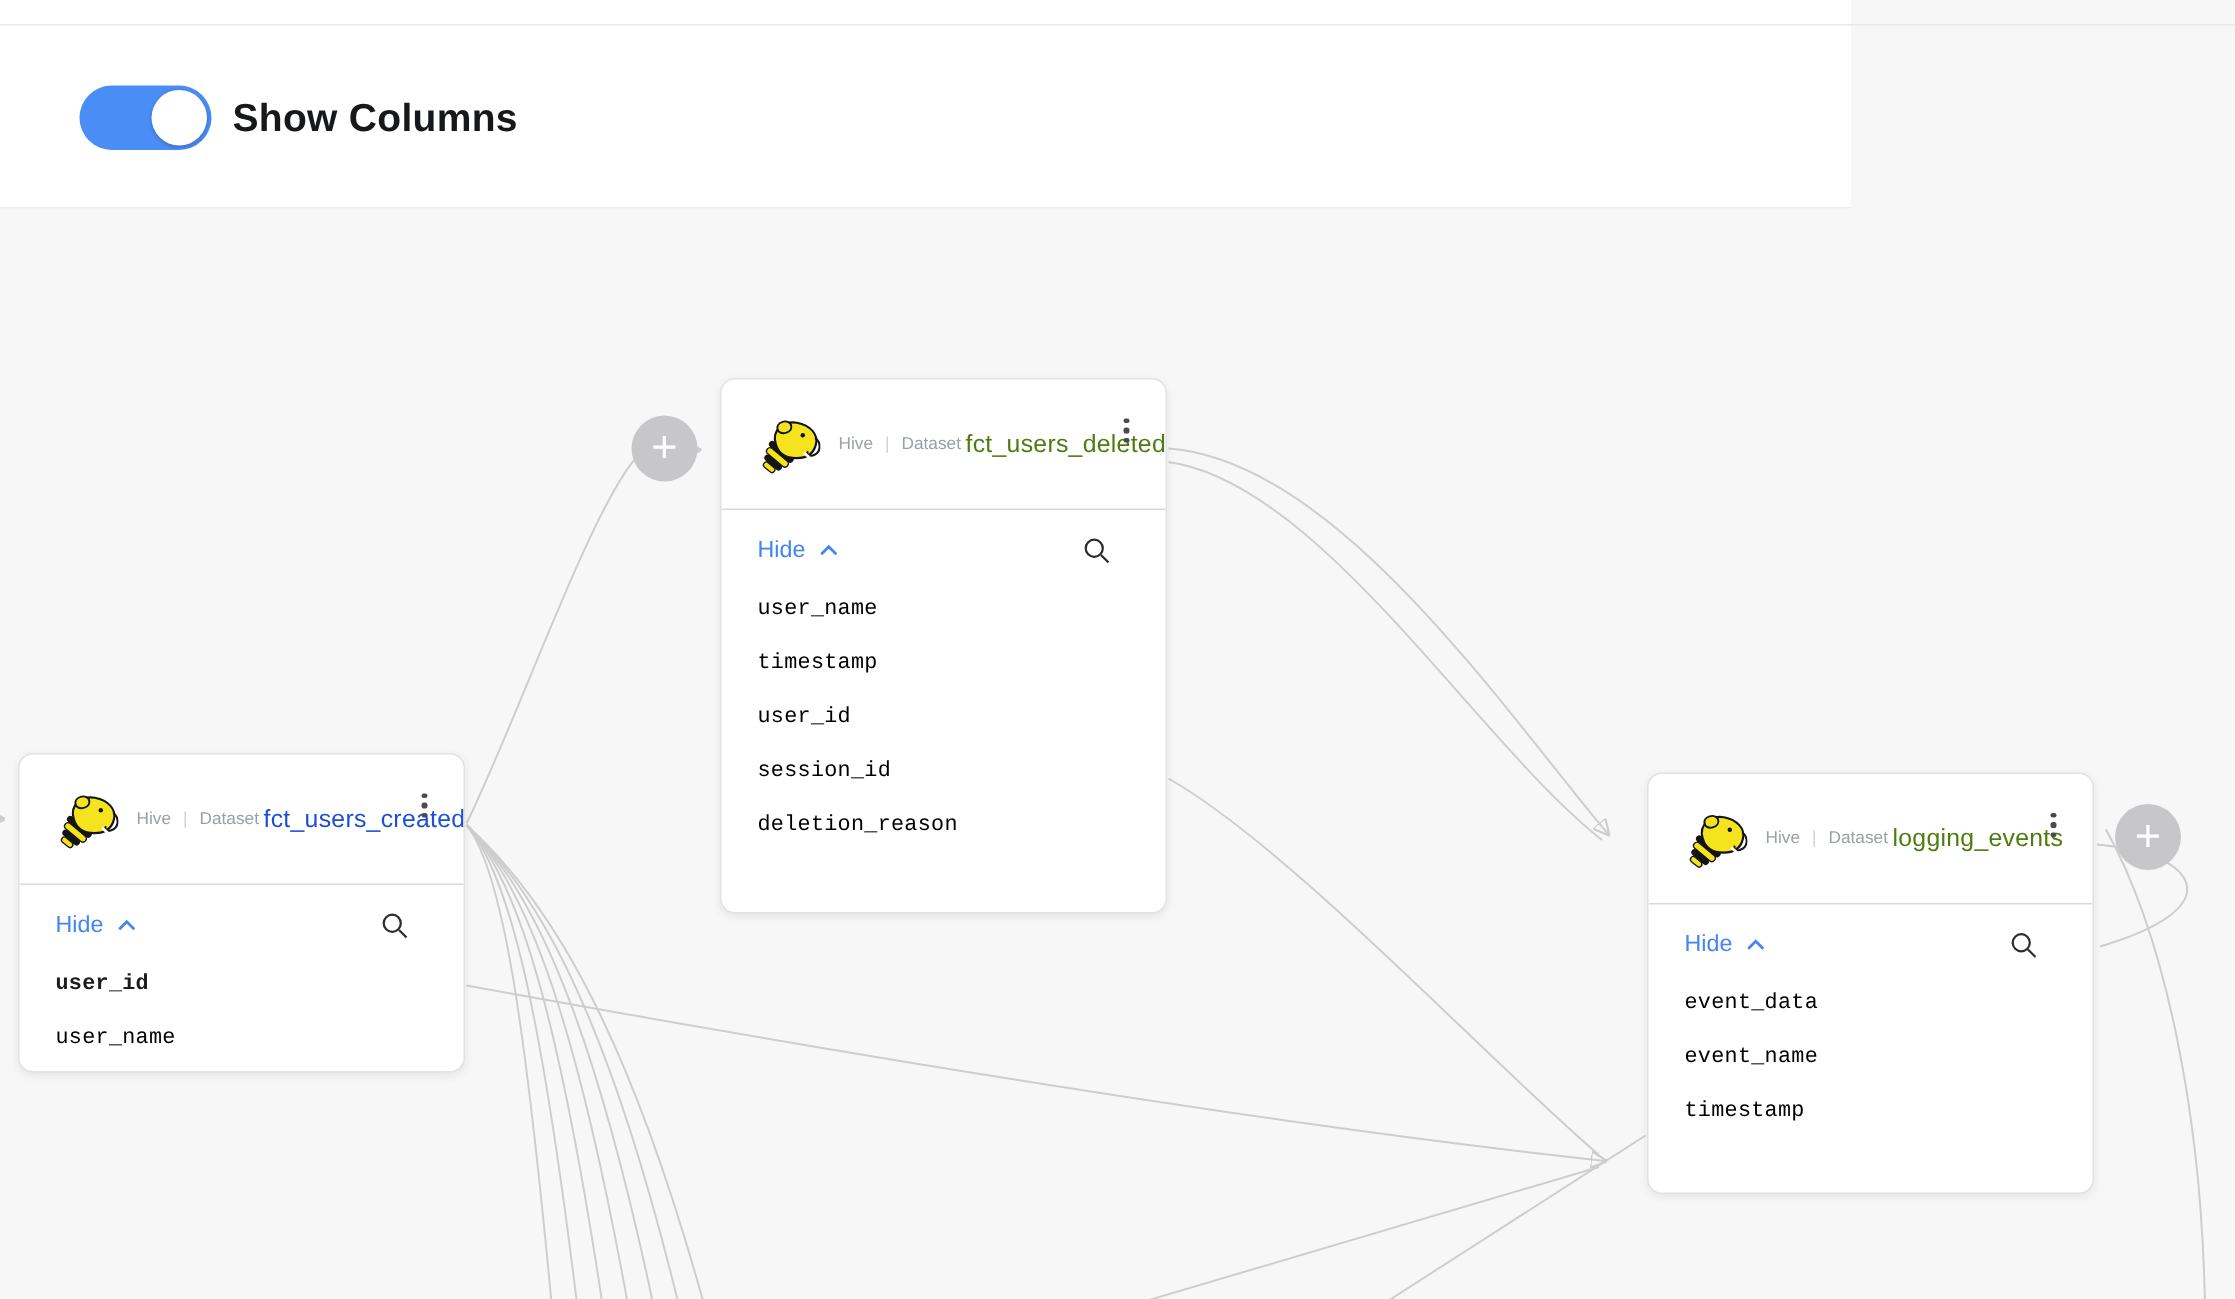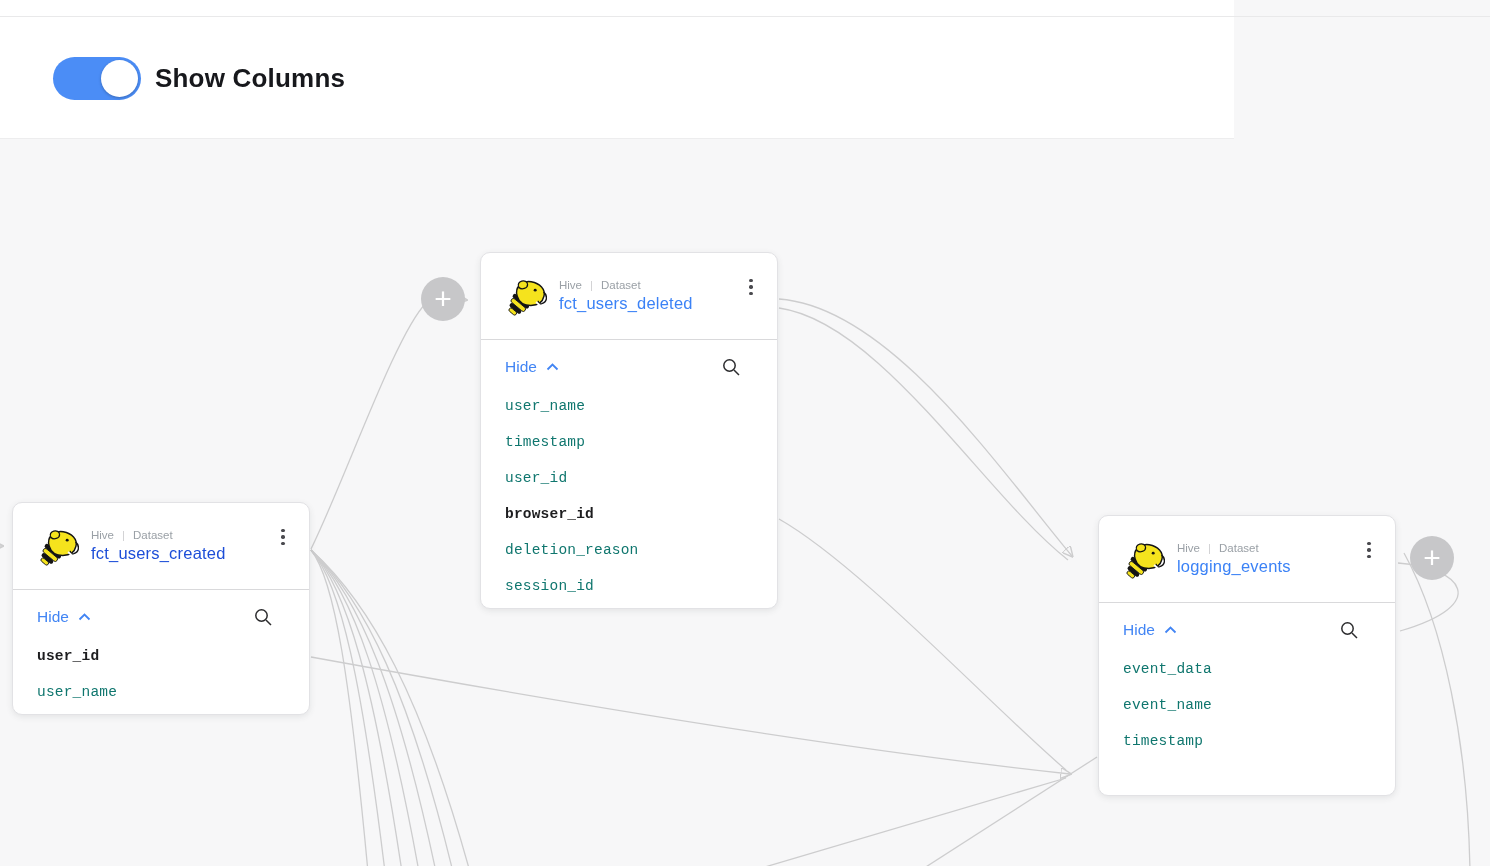--- a/index.html
+++ b/index.html
@@ -62,43 +62,43 @@
   .node.created { left:12px;   top:502px; height:213px; }
   .node.deleted { left:480px;  top:252px; height:357px; }
   .node.logging { left:1098px; top:515px; height:281px; }
 
   .node-header {
     height:87px; display:flex; align-items:center;
     padding:0 20px 0 24px; position:relative;
     border-bottom:1px solid #d9d9db;
   }
   .hive-icon { width:42px; height:40px; flex:0 0 auto; margin-top:4px; }
-  .head-text { margin-left:12px; display:flex; flex-direction:column; gap:3px; }
+  .head-text { margin-left:12px; display:flex; flex-direction:row; gap:3px; }
   .meta-row { display:flex; align-items:center; gap:8px; font-size:11.5px; color:#9aa0a6; }
   .meta-sep { color:#d0d0d2; }
-  .node-title { font-size:16.5px; color:#3b82f6; letter-spacing:.2px; cursor:pointer; }
+  .node-title { font-size:16.5px; color:#4d7c0f; letter-spacing:.2px; cursor:pointer; }
   .node-title.lnk { color:#1d4ed8; }
   .kebab {
     position:absolute; right:14px; top:20px; width:24px; height:28px;
     display:flex; flex-direction:column; align-items:center; justify-content:center; gap:3px;
     cursor:pointer;
   }
   .kebab i { width:3.4px; height:3.4px; border-radius:50%; background:#4a4a4f; }
 
   .hide-row {
     height:48px; display:flex; align-items:center; justify-content:space-between;
     padding:6px 36px 0 24px;
   }
   .hide-link { display:flex; align-items:center; gap:9px; color:#4285f4; font-size:15.5px; cursor:pointer; }
   .search-btn { cursor:pointer; display:flex; align-items:center; }
 
   .col-row {
     height:36px; display:flex; align-items:center; padding:0 24px;
     font-family:"Liberation Mono","DejaVu Sans Mono",monospace;
-    font-size:14.5px; color:#0f766e; cursor:pointer; letter-spacing:.2px;
+    font-size:14.5px; color:#000000; cursor:pointer; letter-spacing:.2px;
   }
   .col-row.hl { color:#1d1d1f; font-weight:700; }
 </style>
 </head>
 <body>
 
 <div class="app">
 
   <svg class="edges" viewBox="0 0 1490 866">
     <defs>
@@ -234,23 +234,22 @@
       <div class="search-btn">
         <svg width="19" height="19" viewBox="0 0 19 19">
             <circle cx="7.5" cy="7.5" r="5.7" fill="none" stroke="#2c2c2e" stroke-width="1.5"></circle>
             <line x1="12" y1="12" x2="17" y2="17" stroke="#2c2c2e" stroke-width="1.5"></line>
           </svg>
       </div>
     </div>
     <div class="col-row">user_name</div>
     <div class="col-row">timestamp</div>
     <div class="col-row">user_id</div>
-    <div class="col-row hl">browser_id</div>
+    <div class="col-row">session_id</div>
     <div class="col-row">deletion_reason</div>
-    <div class="col-row">session_id</div>
   </div>
 
   <div class="node logging">
     <div class="node-header">
       <svg class="hive-icon" viewBox="0 0 48 44">
         <g transform="rotate(40 13 31)">
           <rect x="2" y="21" width="23" height="5.2" rx="2.6" fill="#141414"></rect>
           <rect x="4" y="26.2" width="20" height="5.2" rx="2.6" fill="#f5e31d" stroke="#141414" stroke-width="1"></rect>
           <rect x="6" y="31.4" width="16" height="5" rx="2.5" fill="#141414"></rect>
           <rect x="9" y="36.4" width="10" height="4.4" rx="2.2" fill="#f5e31d" stroke="#141414" stroke-width="1"></rect>

